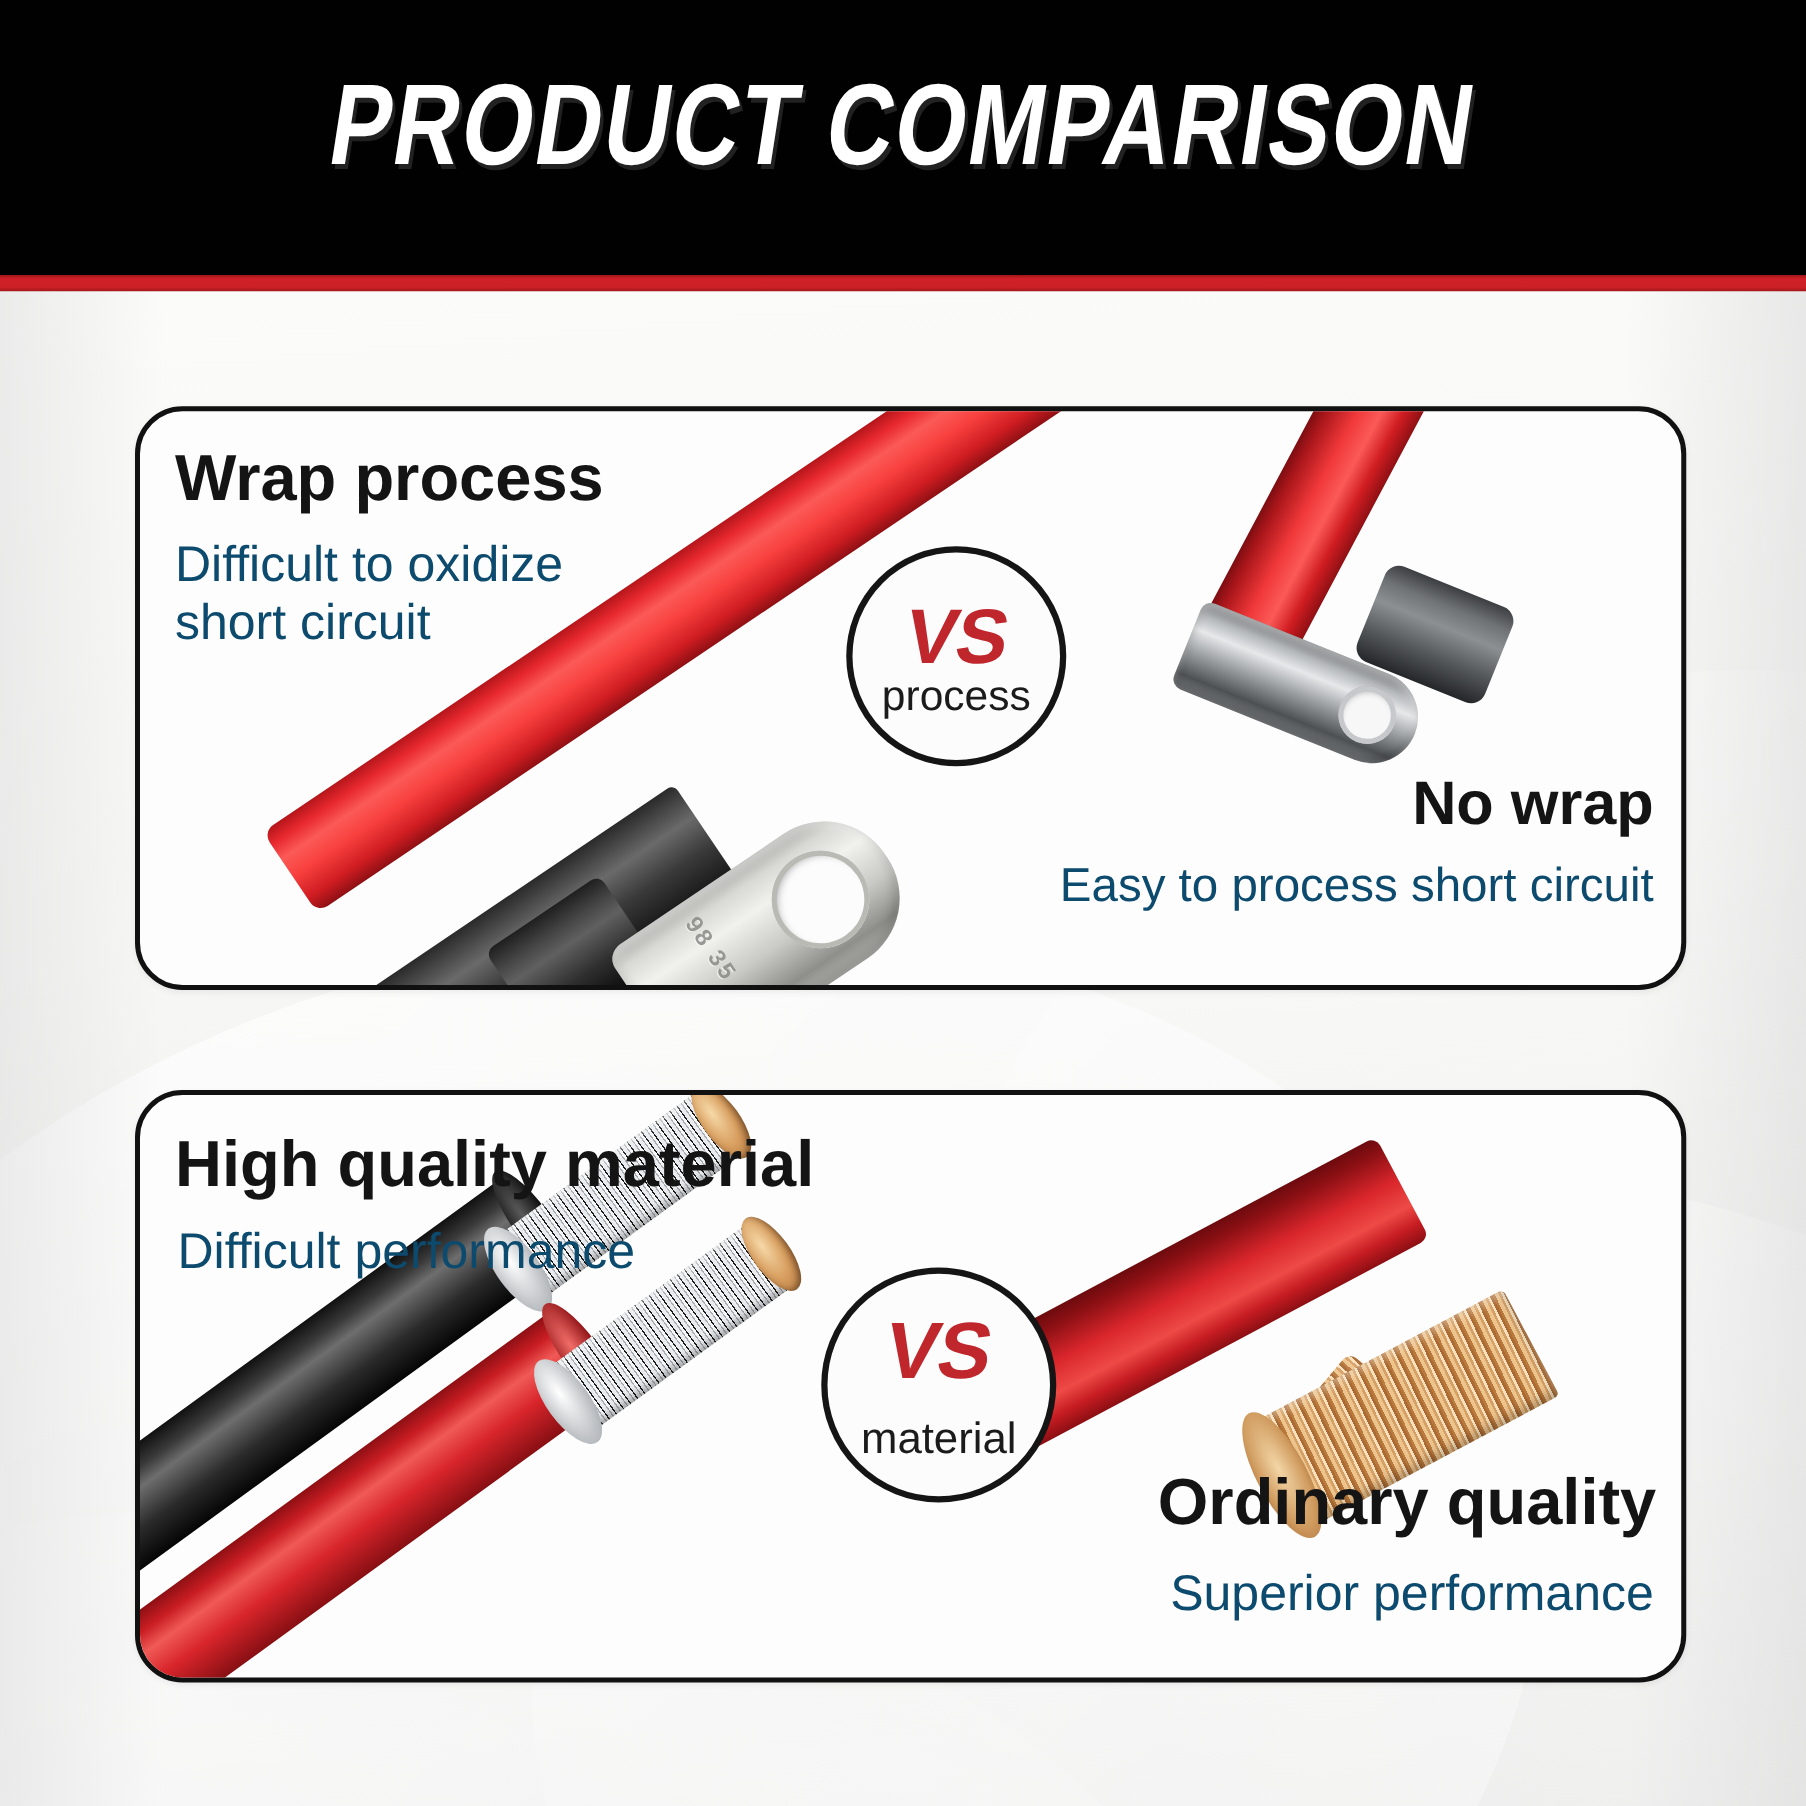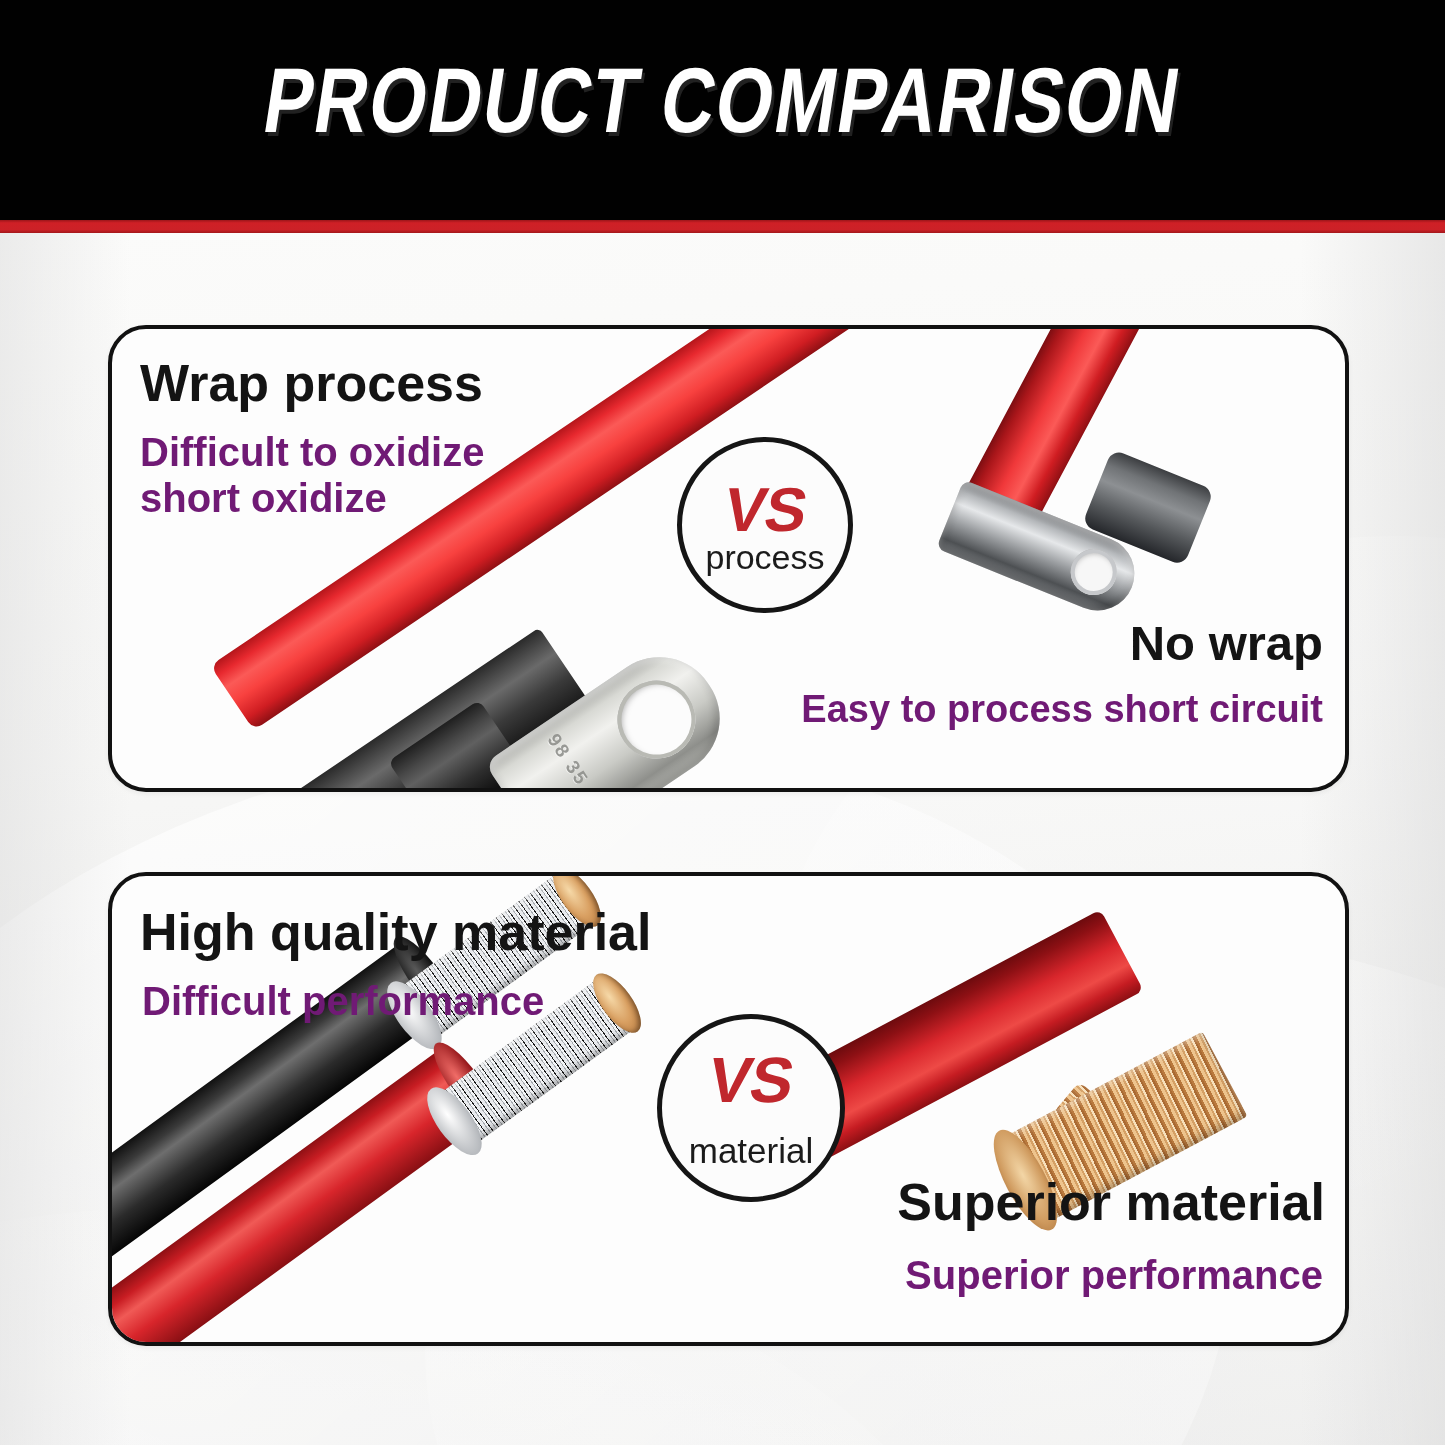--- a/index.html
+++ b/index.html
@@ -43,21 +43,21 @@
   .redbar{position:absolute;left:0;top:220px;width:1445px;height:13px;
     background:linear-gradient(180deg,#9c1519 0%,#cf2026 22%,#cc2127 74%,#a3171b 100%);}
 
   
   .card{position:absolute;background:#fdfdfd;border:4px solid #111;border-radius:38px;
         overflow:hidden;box-shadow:0 2px 5px rgba(0,0,0,.06);}
   #card1{left:108px;top:325px;width:1233px;height:459px;}
   #card2{left:108px;top:872px;width:1233px;height:466px;}
 
   .t-title{position:absolute;font-weight:700;color:#141414;line-height:1.02;white-space:nowrap;}
-  .t-sub{position:absolute;font-weight:700;color:#701a75;line-height:1.16;}
+  .t-sub{position:absolute;font-weight:400;color:#0c4a6e;line-height:1.16;}
 
   #c1-title{left:28px;top:28px;font-size:52px;}
   #c1-sub{left:28px;top:100px;font-size:40px;width:420px;}
   #c1-rtitle{right:22px;top:290px;font-size:49px;text-align:right;}
   #c1-rsub{right:22px;top:358px;font-size:38px;text-align:right;white-space:nowrap;}
 
   #c2-title{left:28px;top:30px;font-size:52px;text-align:right;}
   #c2-sub{left:30px;top:102px;font-size:40px;}
   #c2-rtitle{right:20px;top:300px;font-size:52px;text-align:right;white-space:nowrap;}
   #c2-rsub{right:22px;top:376px;font-size:40px;text-align:right;white-space:nowrap;}
@@ -188,21 +188,21 @@
       <div class="redcable2"></div>
       <div class="crimp"></div>
       <div class="barelug">
         <div class="barelug-hole"></div>
       </div>
     </div>
 
     <div class="t-title" id="c1-title">Wrap process</div>
     <div class="t-sub" id="c1-sub">
       <div>Difficult to oxidize</div>
-      <div>short oxidize</div>
+      <div>short circuit</div>
     </div>
 
     <div class="t-title" id="c1-rtitle">No wrap</div>
     <div class="t-sub" id="c1-rsub">Easy to process short circuit</div>
   </div>
 
   <div class="vs-badge" id="vs1">
     <div class="vs-word">VS</div>
     <div class="vs-label">process</div>
   </div>
@@ -230,21 +230,21 @@
       </div>
 
       <div class="redjacket"></div>
       <div class="strands-tail"></div>
       <div class="strands"></div>
     </div>
 
     <div class="t-title" id="c2-title">High quality material</div>
     <div class="t-sub" id="c2-sub">Difficult performance</div>
 
-    <div class="t-title" id="c2-rtitle">Superior material</div>
+    <div class="t-title" id="c2-rtitle">Ordinary quality</div>
     <div class="t-sub" id="c2-rsub">Superior performance</div>
   </div>
 
   <div class="vs-badge" id="vs2">
     <div class="vs-word">VS</div>
     <div class="vs-label">material</div>
   </div>
 
 </div>
 

